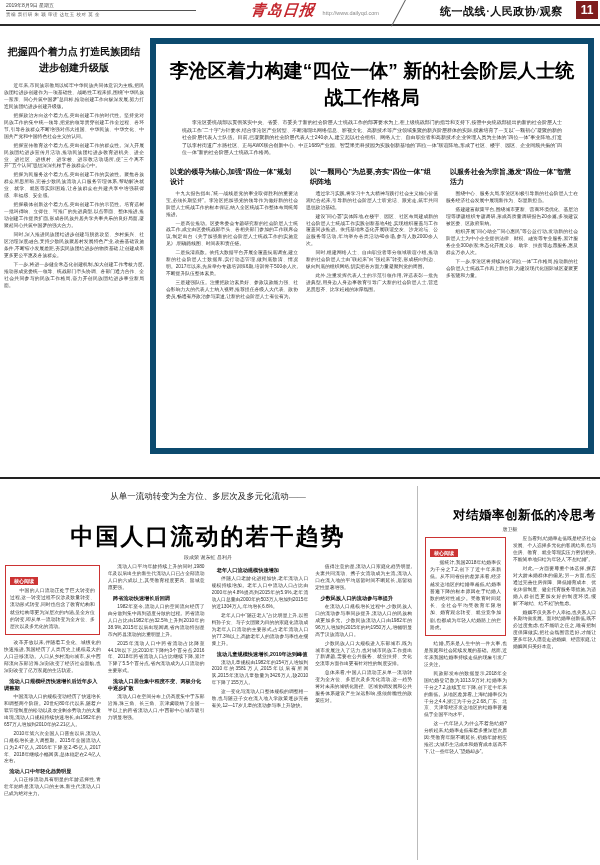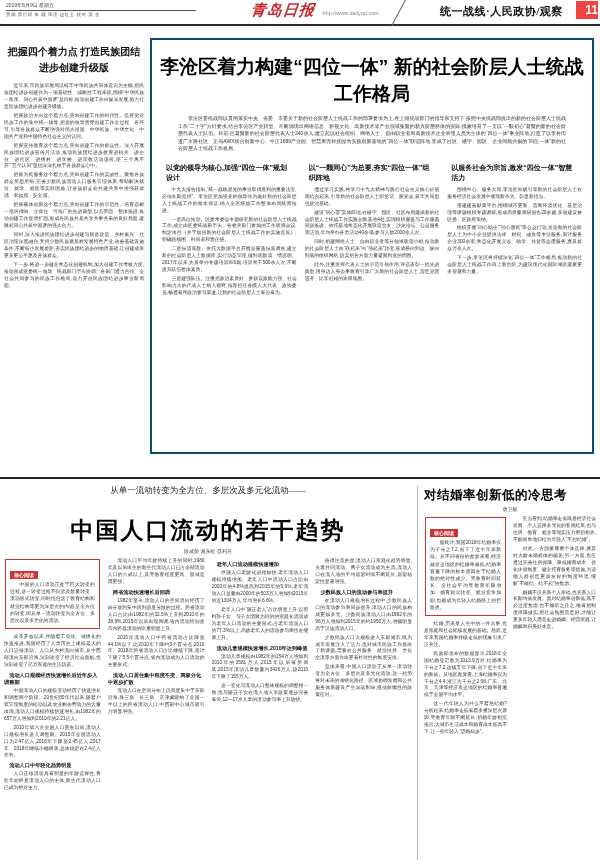--- a/index.html
+++ b/index.html
@@ -11,58 +11,58 @@
   .hdr-date{font-size:5px;color:#444;}
   .hdr-rule{border-top:1px solid #555;margin:2px 0 1px 0;width:190px;}
   .hdr-credits{font-size:4.5px;color:#555;letter-spacing:.5px;}
   .hdr-mast{position:absolute;left:225px;top:1px;width:180px;text-align:center;}
   .mast-name{font-family:"Liberation Serif",serif;font-style:italic;font-weight:bold;
              font-size:15px;color:#c4272e;letter-spacing:1px;transform:skewX(-6deg);display:inline-block;}
   .mast-url{font-size:5.5px;color:#888;display:inline-block;margin-left:3px;}
   .hdr-slant{position:absolute;left:398px;top:-2px;width:1px;height:30px;background:#666;transform:rotate(28deg);}
   .hdr-sec{position:absolute;left:412px;top:4px;font-size:11px;font-weight:bold;color:#111;
            font-family:"Liberation Serif",serif;letter-spacing:.5px;padding-left:28px;}
-  .hdr-pagenum{position:absolute;right:2px;top:1px;width:22px;height:18px;background:#ef4444;
-               color:#fff;font-weight:bold;font-size:12px;text-align:right;line-height:18px;}
+  .hdr-pagenum{position:absolute;right:2px;top:1px;width:22px;height:18px;background:#7f1d1d;
+               color:#fff;font-weight:bold;font-size:12px;text-align:center;line-height:18px;}
   
   .leftart{position:absolute;left:4px;top:40px;width:140px;height:432px;overflow:hidden;}
   .leftart-title{font-family:"Liberation Serif",serif;font-weight:bold;font-size:10px;
                  text-align:center;line-height:1.55;margin:4px 0 8px 0;color:#111;}
   
   .redbox{position:absolute;left:150px;top:38px;width:444px;height:416px;
-          border:2px solid #0c4a6e;box-sizing:border-box;overflow:hidden;}
+          border:6px solid #0c4a6e;box-sizing:border-box;overflow:hidden;}
   .headline{font-weight:bold;font-size:19px;text-align:center;line-height:1.4;
             margin:14px 8px 8px 8px;color:#000;}
   .intro{font-size:5px;line-height:1.5;text-align:justify;color:#333;margin:2px 26px 6px 26px;text-indent:2em;}
   .maincols{display:flex;gap:8px;margin:6px 10px 0 10px;height:242px;overflow:hidden;}
   .maincols .col{flex:1;overflow:hidden;}
   .msub{font-weight:bold;font-size:7px;line-height:1.5;color:#111;margin:4px 4px 3px 4px;text-align:left;}
   
   .t{font-size:4.8px;line-height:1.45;text-align:justify;color:#333;margin:0 0 2px 0;text-indent:2em;}
   .sub{font-weight:bold;font-size:5.2px;color:#111;margin:3px 0 2px 0;text-indent:1em;}
   
   .bigrule{position:absolute;left:0;top:477px;width:600px;height:2px;background:#222;}
   .vrule{position:absolute;left:417px;top:486px;width:1px;height:374px;background:#bbb;}
   
   .popart{position:absolute;left:4px;top:483px;width:408px;height:378px;overflow:hidden;}
-  .kicker{font-family:"Liberation Serif",serif;font-size:8.5px;text-align:center;color:#222;margin-top:2px;}
+  .kicker{font-family:"Liberation Serif",serif;font-size:8.5px;text-align:center;color:#222;margin-top:8px;}
   .poptitle{font-family:"Liberation Serif",serif;font-weight:bold;font-size:23px;text-align:center;
             letter-spacing:2px;color:#000;margin:18px 0 2px 0;}
   .authors{font-size:5px;text-align:center;color:#444;margin-bottom:4px;}
   .popcols{display:flex;gap:7px;height:330px;overflow:hidden;}
   .popcols .col{flex:1;overflow:hidden;}
   
   .corebox{border:1px solid #c33;padding:3px 4px 4px 4px;margin:1px 1px 5px 1px;position:relative;}
   .corelabel{display:inline-block;background:#c33;color:#fff;font-size:5px;font-weight:bold;
              padding:1px 4px;margin-bottom:2px;}
   .coretext{font-size:4.8px;line-height:1.5;text-align:justify;color:#333;text-indent:2em;}
   
   .marart{position:absolute;left:424px;top:483px;width:172px;height:378px;overflow:hidden;}
-  .martitle{font-family:"Liberation Serif",serif;font-weight:bold;font-size:12.5px;text-align:left;
-            color:#000;margin:4px 0 2px 0;letter-spacing:.5px;}
+  .martitle{font-family:"Liberation Serif",serif;font-weight:bold;font-size:12.5px;text-align:right;
+            color:#000;margin:24px 0 2px 0;letter-spacing:.5px;}
   .marauthor{font-size:5px;text-align:center;color:#444;margin-bottom:4px;}
   .marcols{display:flex;gap:6px;height:338px;overflow:hidden;}
   .marcols .col{flex:1;overflow:hidden;}
 </style>
 </head>
 <body>
 
 <div class="page">
 
   <div class="hdr">

